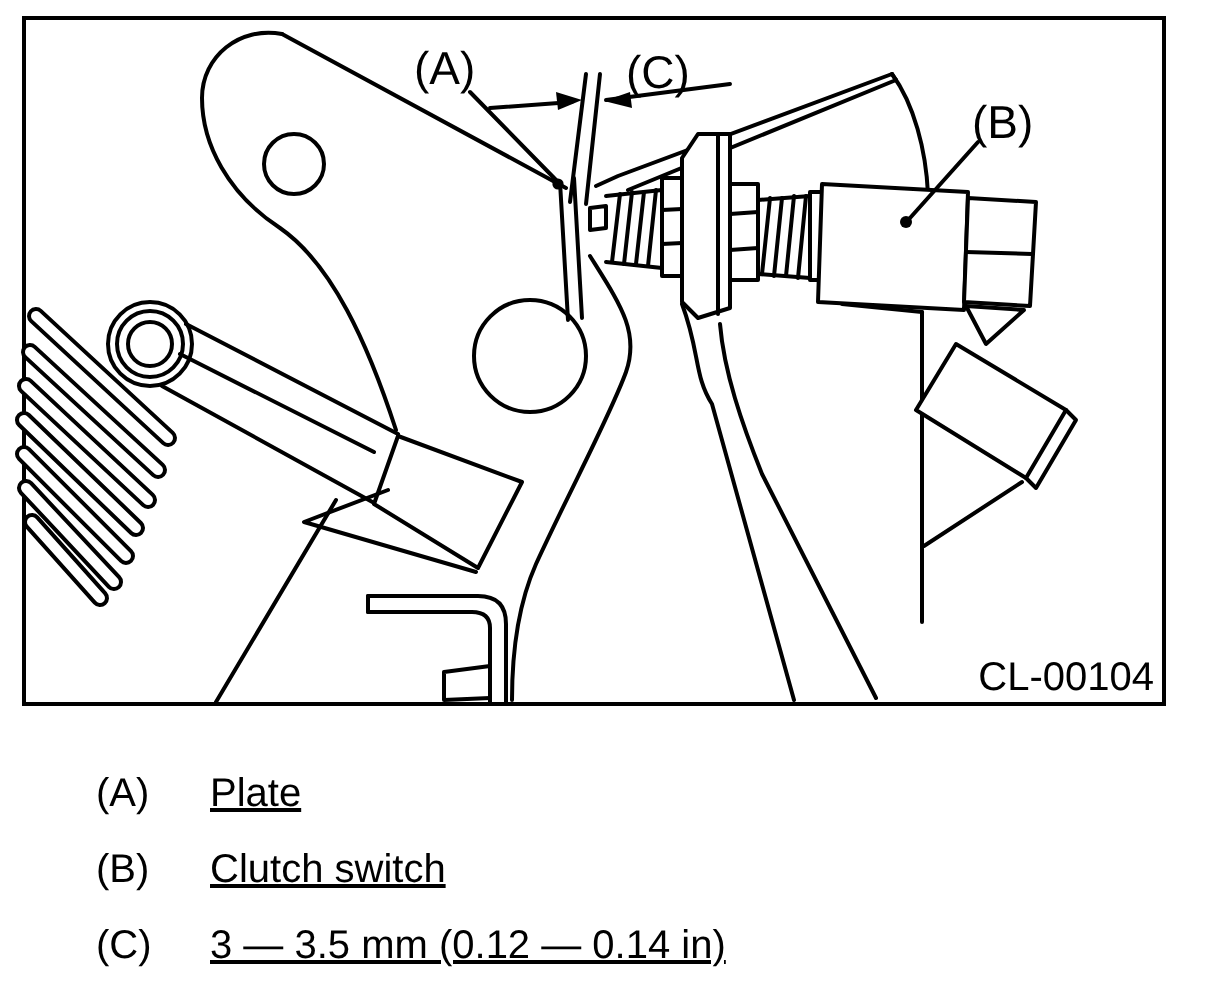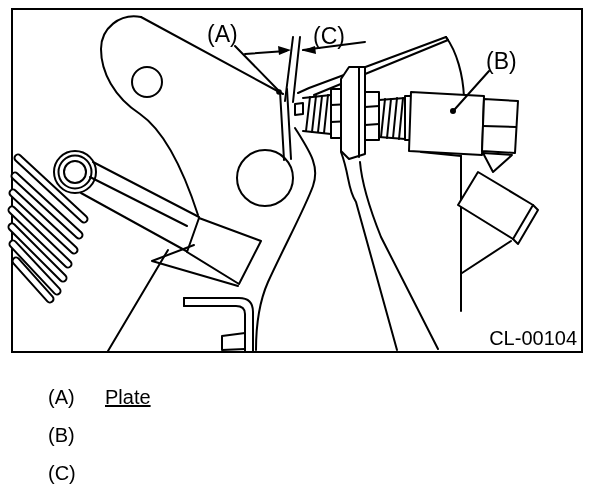--- a/index.html
+++ b/index.html
@@ -182,19 +182,21 @@
     <text class="diagram-text" x="577" y="345" font-size="20" text-anchor="end">CL-00104</text>
   </svg>
 
   <div class="legend">
     <div class="legend-row">
       <span class="legend-key">(A)</span>
       <span class="legend-label">Plate</span>
     </div>
     <div class="legend-row">
       <span class="legend-key">(B)</span>
+      <span class="legend-label">Clutch switch</span>
     </div>
     <div class="legend-row">
       <span class="legend-key">(C)</span>
+      <span class="legend-label">3 — 3.5 mm (0.12 — 0.14 in)</span>
     </div>
   </div>
 
 </div>
 
 </body></html>

